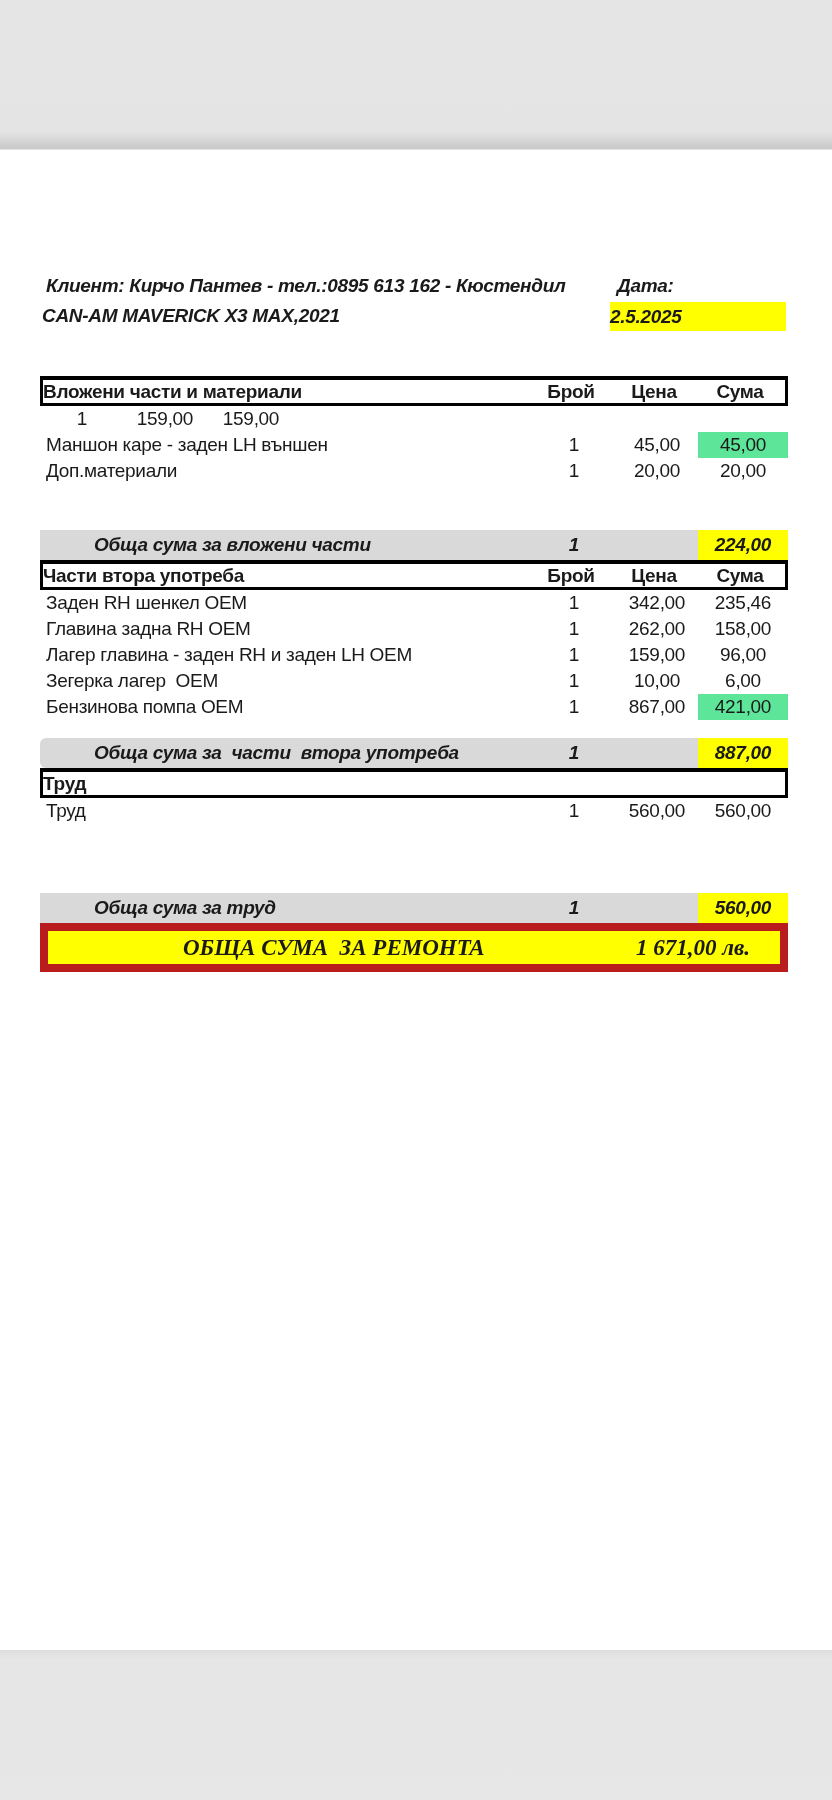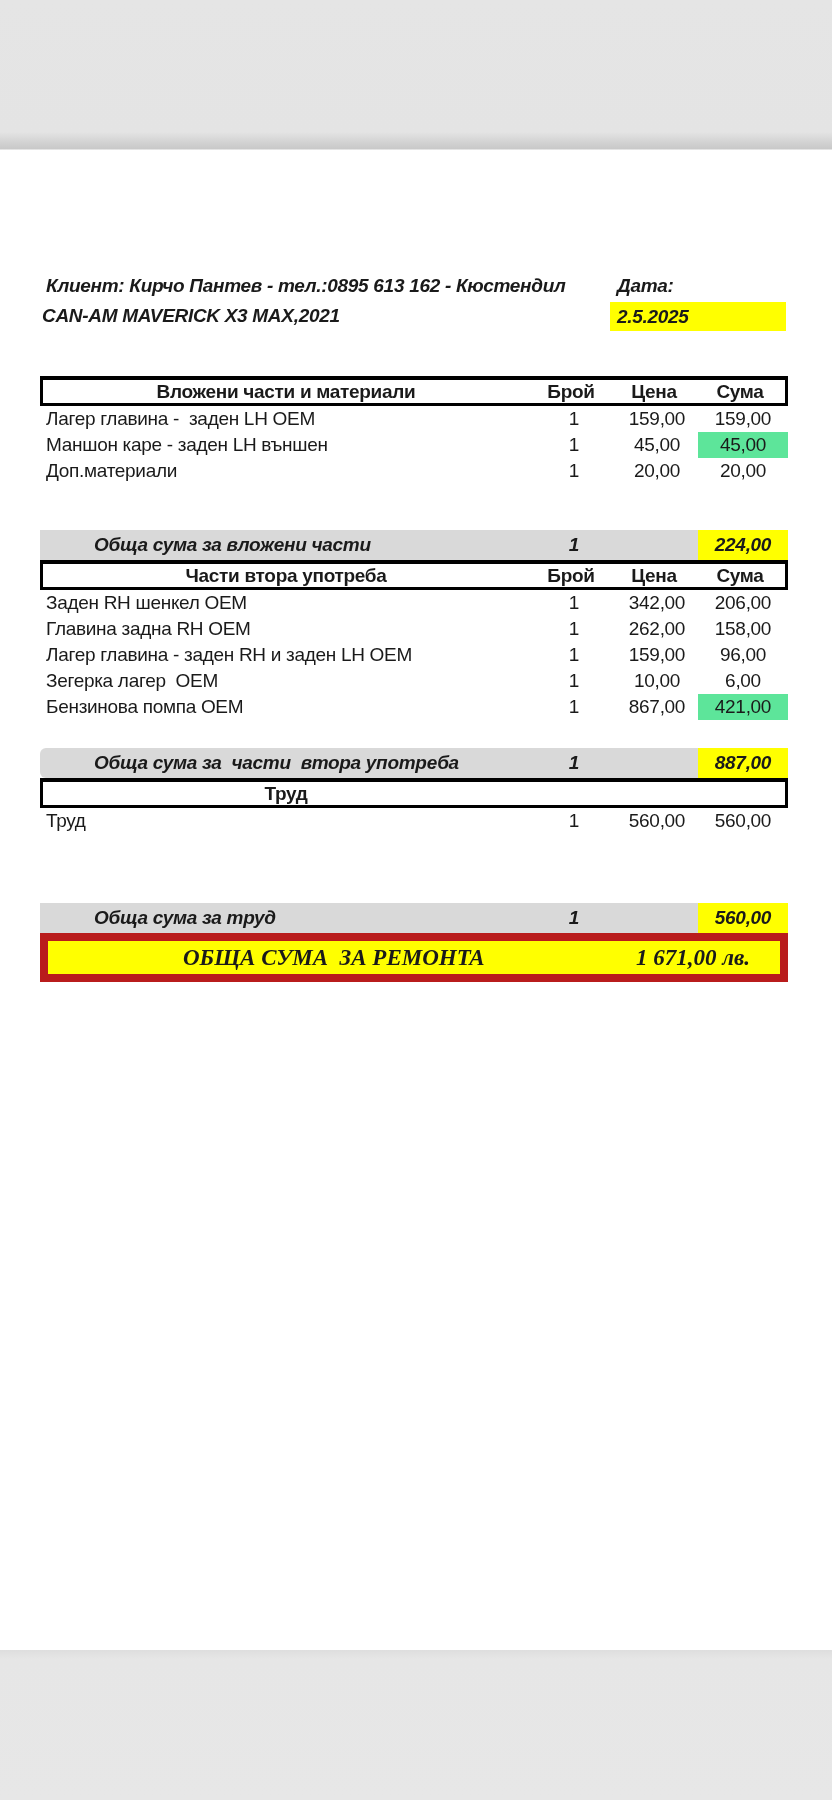--- a/index.html
+++ b/index.html
@@ -23,50 +23,50 @@
 
   
   .client-line1 { position: relative; padding-top: 123px; height: 153px; }
   .client-line1 .client-text { position: absolute; left: 6px; top: 125px; font-weight: bold; font-style: italic; font-size: 19px; white-space: pre; }
   .client-line1 .date-label { position: absolute; left: 577px; top: 125px; font-weight: bold; font-style: italic; font-size: 19px; }
   .client-line2 { position: relative; height: 30px; }
   .client-line2 .vehicle-text { position: absolute; left: 2px; top: 2px; font-weight: bold; font-style: italic; font-size: 19px; white-space: pre; }
   .client-line2 .date-box {
     position: absolute; left: 570px; top: -1px; width: 176px; height: 29px;
     background: #ffff00; display: flex; align-items: center;
-    font-weight: bold; font-style: italic; font-size: 19px; padding-left: 7px;
+    font-weight: bold; font-style: italic; font-size: 19px; 
   }
 
   
   .thead {
     display: flex; align-items: center; height: 30px;
     border: 3px solid #000; border-top-width: 4px;
     font-weight: bold; font-size: 19px;
   }
   .trow { display: flex; align-items: center; height: 26px; font-size: 19px; }
   .c-desc { flex: 1; white-space: pre; }
-  .thead .c-desc { text-align: center; }
+  .thead .c-desc { text-align: left; }
   .trow .c-desc { text-align: left; padding-left: 6px; }
   .c-qty { width: 84px; text-align: center; }
   .c-price { width: 82px; text-align: center; }
   .c-sum { width: 90px; text-align: center; }
   .cell-fill { height: 100%; display: flex; align-items: center; justify-content: center; }
   .hl-green { background: #5de59a; }
   .hl-yellow { background: #ffff00; }
 
   
   .summary {
     display: flex; align-items: center; height: 30px;
     background: #d9d9d9; font-weight: bold; font-style: italic; font-size: 19px; padding-left: 48px;
   }
   .summary .c-desc { padding-left: 6px; }
 
   .mt-table1 { margin-top: 43px; }
   .mt-summary1 { margin-top: 46px; }
-  .mt-summary2 { margin-top: 28px; border-radius: 6px; }
+  .mt-summary2 { margin-top: 18px; border-radius: 6px; }
   .mt-summary3 { margin-top: 69px; }
 
   
   .banner {
     display: flex; align-items: center; justify-content: space-between;
     height: 49px; background: #ffff00; border: 8px solid #b91c1c;
     font-family: "Liberation Serif", serif; font-weight: bold; font-style: italic;
     font-size: 23px; letter-spacing: 0;
   }
   .banner .b-label { margin-left: 135px; white-space: pre; }
@@ -91,21 +91,20 @@
         <span class="date-box">2.5.2025</span>
       </div>
 
       <div class="thead mt-table1">
         <span class="c-desc">Вложени части и материали</span>
         <span class="c-qty">Брой</span>
         <span class="c-price">Цена</span>
         <span class="c-sum">Сума</span>
       </div>
       <div class="trow">
-        <span class="c-desc">Лагер главина -  заден LH OEM</span>
         <span class="c-qty">1</span>
         <span class="c-price">159,00</span>
         <span class="c-sum">159,00</span>
       </div>
       <div class="trow">
         <span class="c-desc">Маншон каре - заден LH външен</span>
         <span class="c-qty">1</span>
         <span class="c-price">45,00</span>
         <span class="c-sum cell-fill hl-green">45,00</span>
       </div>
@@ -126,21 +125,21 @@
       <div class="thead">
         <span class="c-desc">Части втора употреба</span>
         <span class="c-qty">Брой</span>
         <span class="c-price">Цена</span>
         <span class="c-sum">Сума</span>
       </div>
       <div class="trow">
         <span class="c-desc">Заден RH шенкел OEM</span>
         <span class="c-qty">1</span>
         <span class="c-price">342,00</span>
-        <span class="c-sum">206,00</span>
+        <span class="c-sum">235,46</span>
       </div>
       <div class="trow">
         <span class="c-desc">Главина задна RH OEM</span>
         <span class="c-qty">1</span>
         <span class="c-price">262,00</span>
         <span class="c-sum">158,00</span>
       </div>
       <div class="trow">
         <span class="c-desc">Лагер главина - заден RH и заден LH OEM</span>
         <span class="c-qty">1</span>

